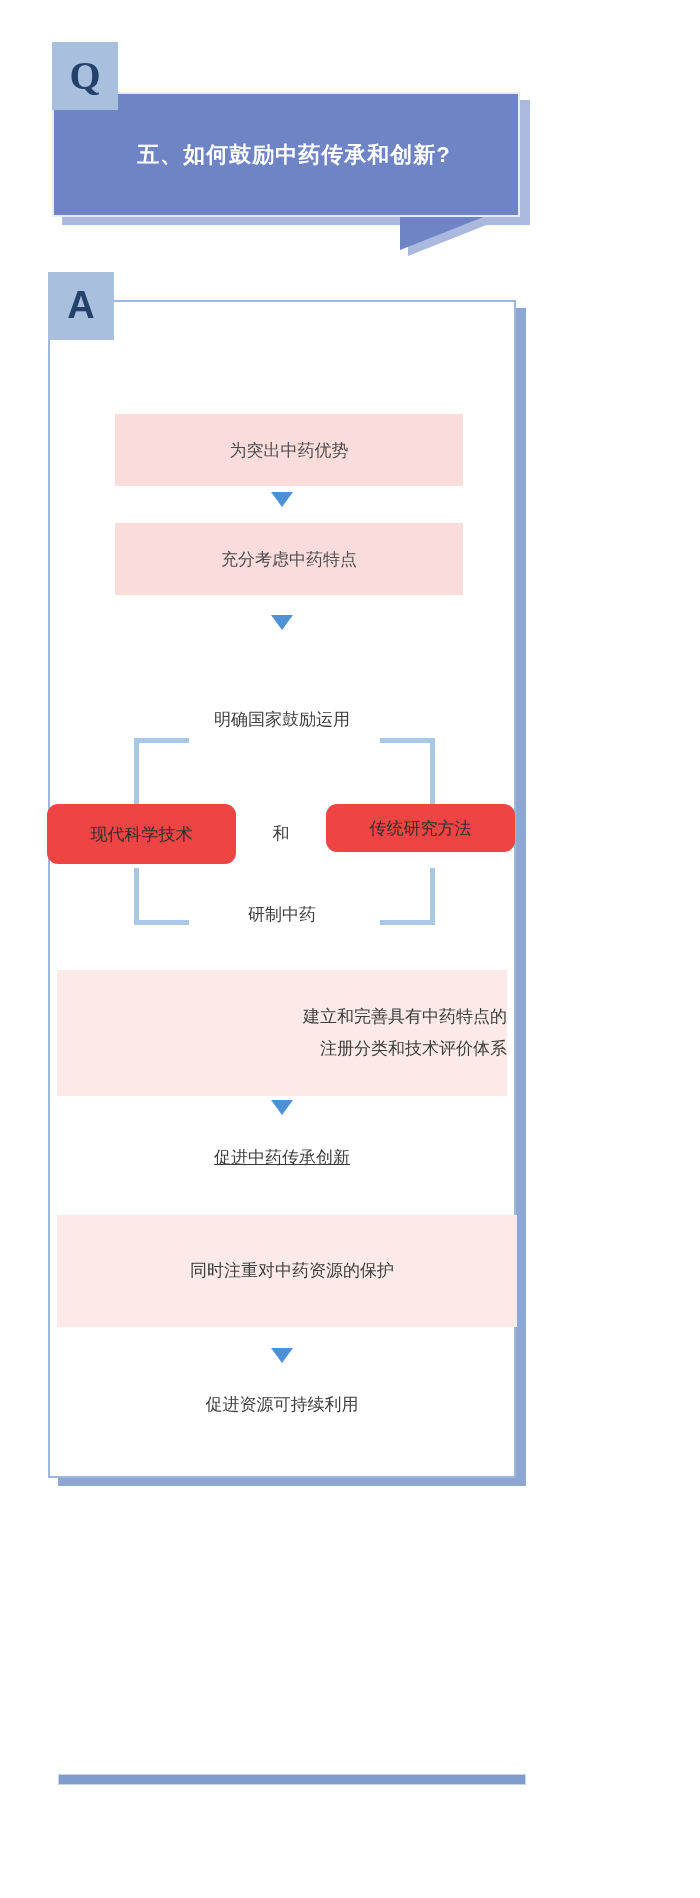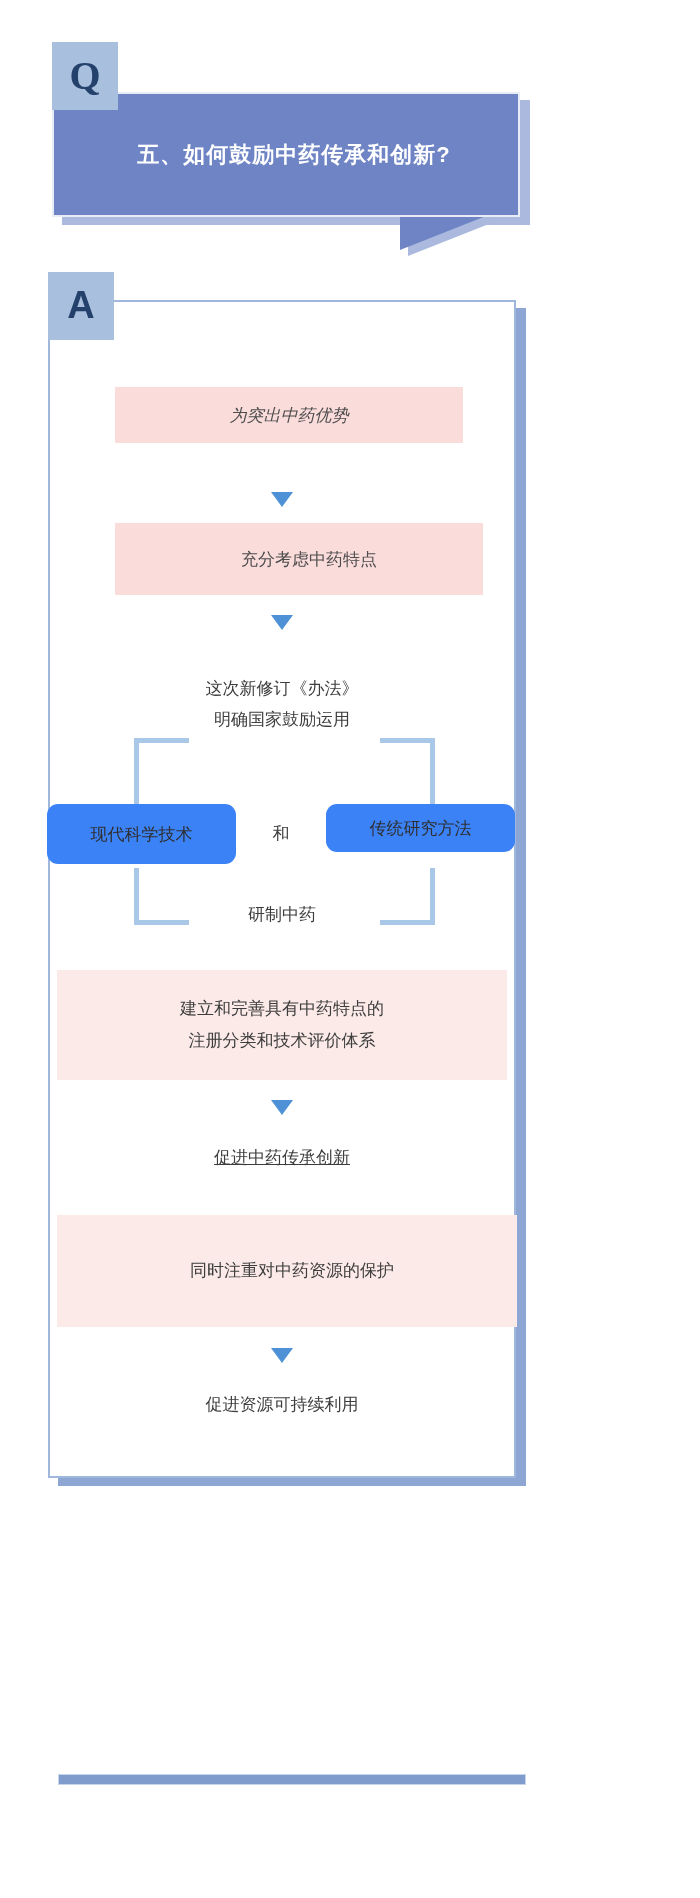--- a/index.html
+++ b/index.html
@@ -151,21 +151,21 @@
   }
   .arrow-down{
     position:absolute;
     width:0;height:0;
     border-left:11px solid transparent;
     border-right:11px solid transparent;
     border-top:15px solid #4e91d6;
   }
   .pill{
     position:absolute;
-    background:#3b82f6;
+    background:#ef4444;
     border-radius:11px;
     display:flex;
     align-items:center;
     justify-content:center;
     color:#2f2f2f;
     font-size:17px;
   }
   .conj{
     position:absolute;
     text-align:center;
@@ -208,52 +208,51 @@
 
   <div>
     <div class="a-panel-shadow"></div>
     <div class="a-panel"></div>
     <div class="a-badge">
       <span>A</span>
     </div>
 
     <div class="flow">
 
-      <div class="pink-box" style="top:87px;height:56px;font-style:italic;">
+      <div class="pink-box" style="top:114px;height:72px;">
         <span>为突出中药优势</span>
       </div>
 
       <div class="arrow-down" style="left:223px;top:192px;"></div>
 
-      <div class="pink-box" style="top:223px;height:72px;padding-left:20px;">
+      <div class="pink-box" style="top:223px;height:72px;">
         <span>充分考虑中药特点</span>
       </div>
 
       <div class="arrow-down" style="left:223px;top:315px;"></div>
 
-      <div class="plain-line" style="top:374px;">这次新修订《办法》</div>
       <div class="plain-line" style="top:405px;">明确国家鼓励运用</div>
 
       <div class="br" style="left:86px;top:438px;width:50px;height:68px;border-left-width:5px;border-top-width:5px;"></div>
       <div class="br" style="left:332px;top:438px;width:50px;height:68px;border-right-width:5px;border-top-width:5px;"></div>
 
       <div class="pill" style="left:-1px;top:504px;width:189px;height:60px;">
         <span>现代科学技术</span>
       </div>
       <div class="conj" style="left:188px;top:504px;width:90px;height:60px;line-height:60px;">和</div>
       <div class="pill" style="left:278px;top:504px;width:189px;height:48px;">
         <span>传统研究方法</span>
       </div>
 
       <div class="br" style="left:86px;top:568px;width:50px;height:52px;border-left-width:5px;border-bottom-width:5px;"></div>
       <div class="br" style="left:332px;top:568px;width:50px;height:52px;border-right-width:5px;border-bottom-width:5px;"></div>
 
       <div class="plain-line" style="top:600px;">研制中药</div>
 
-      <div class="pink-wide" style="top:670px;height:110px;">
+      <div class="pink-wide" style="top:670px;height:126px;align-items:flex-end;">
         <span>建立和完善具有中药特点的</span>
         <span>注册分类和技术评价体系</span>
       </div>
 
       <div class="arrow-down" style="left:223px;top:800px;"></div>
 
       <div class="plain-line" style="top:843px;text-decoration:underline;">促进中药传承创新</div>
 
       <div class="pink-wide" style="top:915px;height:112px;padding-left:10px;">
         <span>同时注重对中药资源的保护</span>

